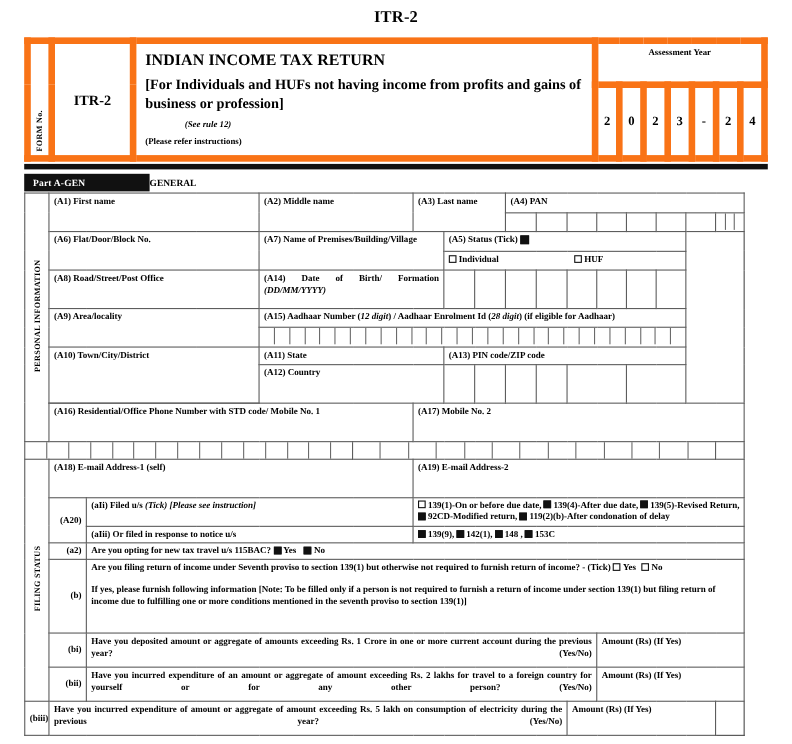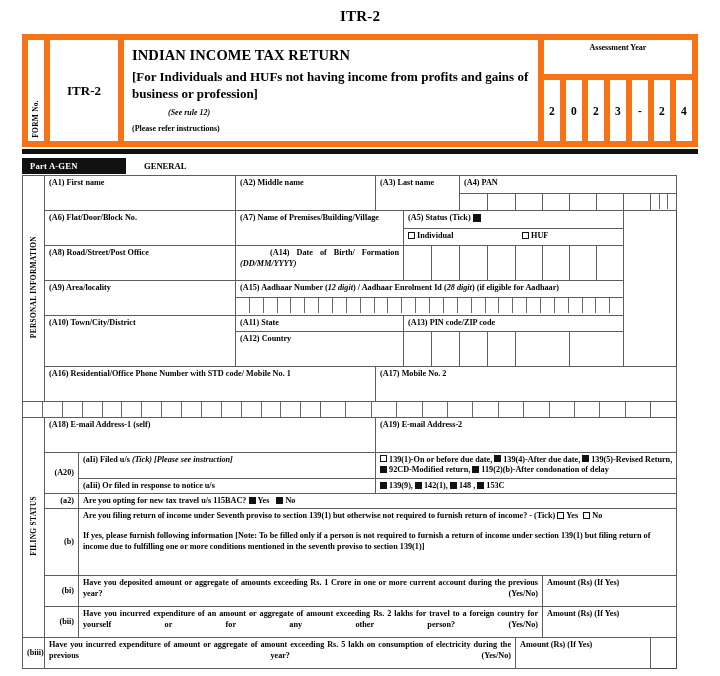--- a/index.html
+++ b/index.html
@@ -63,23 +63,23 @@
     vertical-align:middle;padding:0;height:47px;
   }
 
   
   .sepbar{margin:2px 22px 0 22px;width:676px;height:5px;background:#111;}
 
   
   .partstrip{margin:4px 22px 0 22px;width:676px;display:flex;align-items:center;}
   .part-black{
     background:#111;color:#fff;font-size:8.6px;font-weight:bold;
-    padding:3px 10px 3px 8px;width:104px;box-sizing:border-box;letter-spacing:.2px;
-  }
-  .part-gen{font-size:8.6px;font-weight:bold;padding-left:18px;text-align:right;}
+    padding:3px 10px 3px 8px;width:114px;box-sizing:border-box;letter-spacing:.2px;
+  }
+  .part-gen{font-size:8.6px;font-weight:bold;text-align:right;}
 
   
   .body-wrap{margin:1px 22px 0 22px;}
   .body{width:540px;border:1.4px solid #4a4a4a;}
   .lbl-cell{width:22px;padding:0;text-align:center;vertical-align:middle;}
   .lbl-cell .vlabel{display:inline-block;}
   .tall{height:30px;}
   .seg-in{display:flex;width:100%;height:15px;}
   .seg-in i{
     flex:1 1 0;border-right:1px solid #6a6a6a;border-left:none;
@@ -94,21 +94,21 @@
   .cbf{
     display:inline-block;width:5px;height:5px;
     border:1.3px solid #111;background:#111;margin-right:2px;
     vertical-align:middle;position:relative;top:-1px;
   }
   .cbt{
     display:inline-block;width:6px;height:6px;border:1px solid #111;
     background:#111;vertical-align:middle;position:relative;top:-1px;
   }
   .ital{font-style:italic;}
-  .just{text-align:justify;text-align-last:justify;margin-left:30px;}
+  .just{text-align:justify;text-align-last:justify;}
   .nopad{padding:0;}
   .code-cell{width:34px;text-align:right;vertical-align:middle;}
   .amt-cell{width:118px;}
   .q-line{line-height:1.3;}
 </style>
 </head>
 <body>
 
 <div class="page">
 

